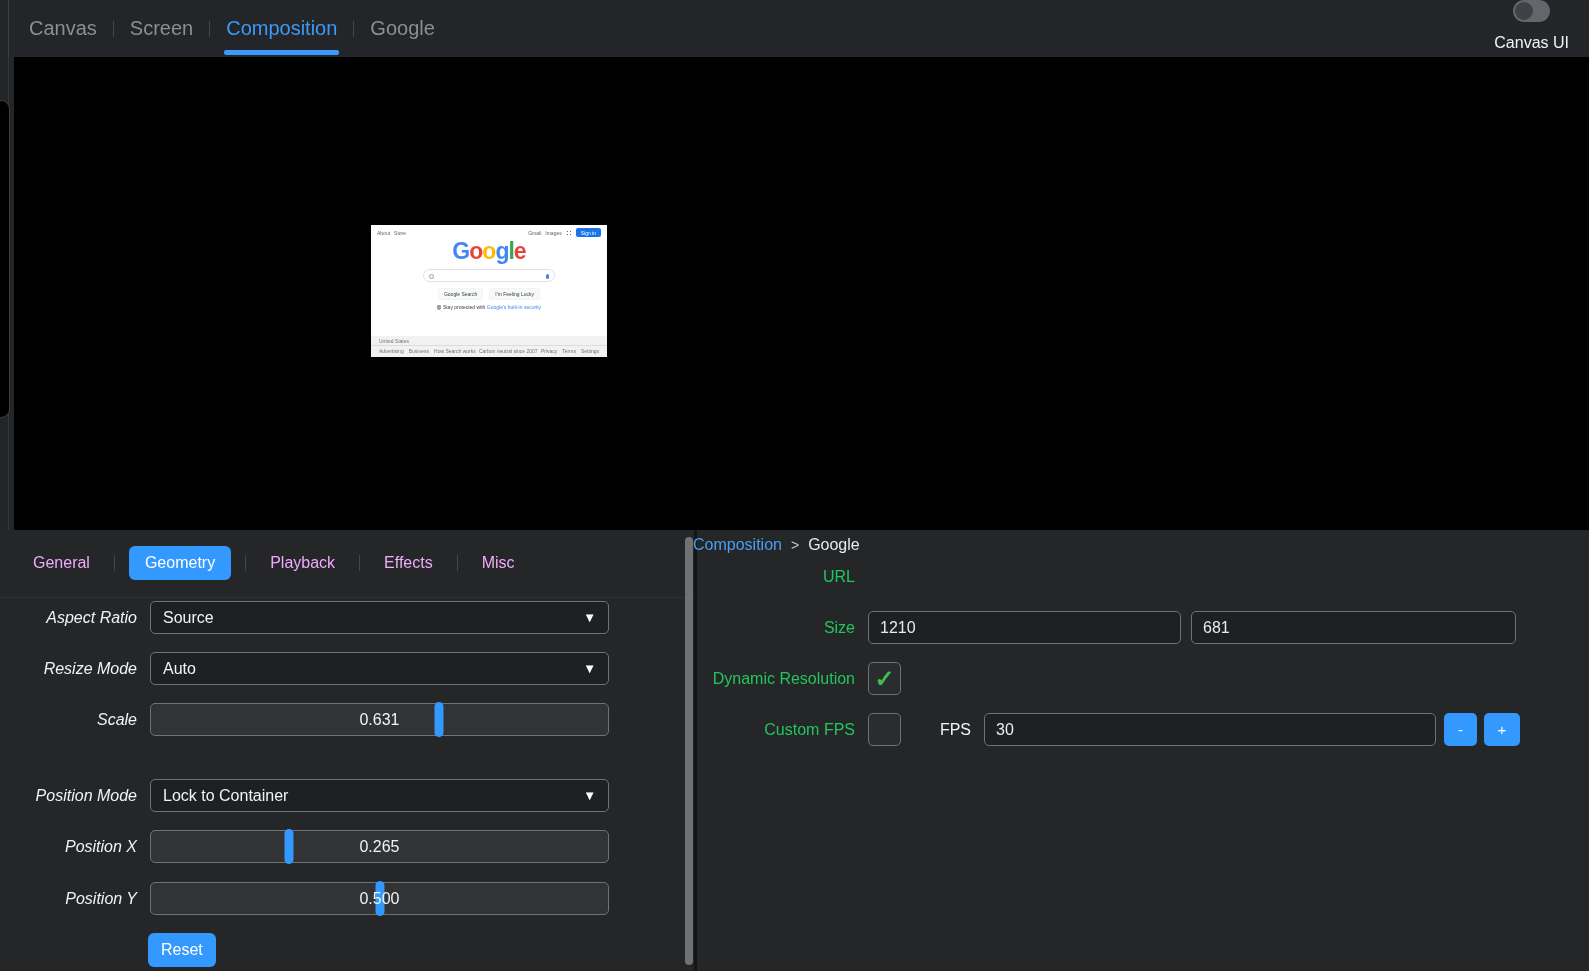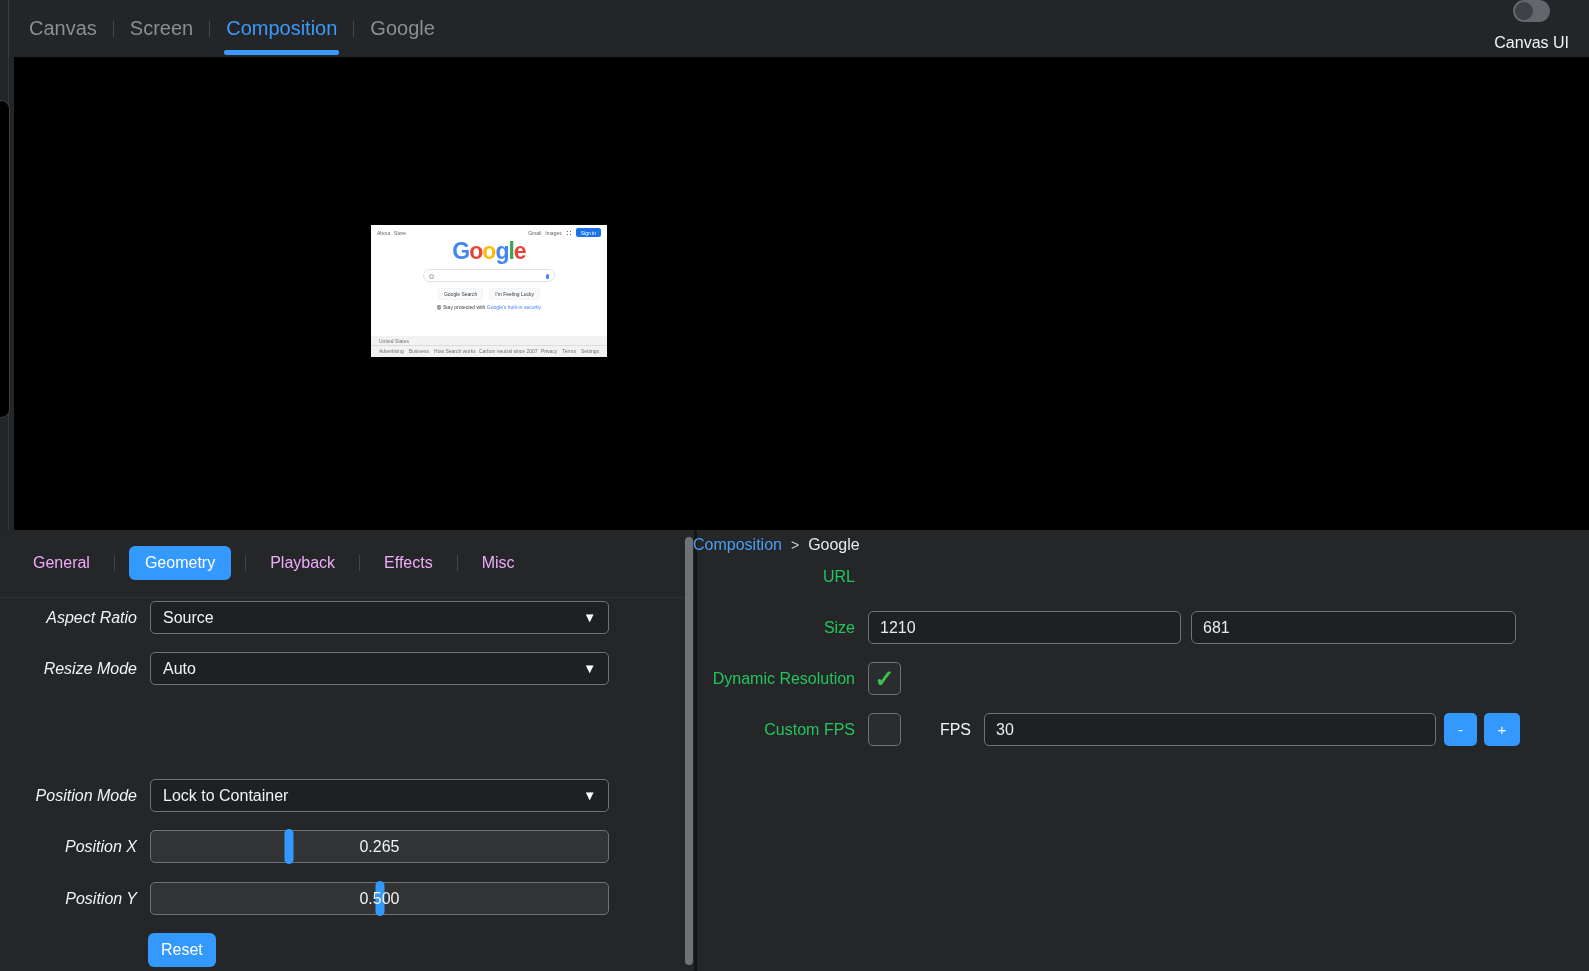--- a/index.html
+++ b/index.html
@@ -91,21 +91,21 @@
               align-items:center; }
   #breadcrumb .link { color:#4a9ff5; }
   #breadcrumb .sep { color:#c8cacc; font-size:14px; }
   #breadcrumb .cur { color:#e8eaed; }
   .rp-row { position:absolute; left:0; width:892px; height:33px; display:flex; align-items:center; }
   .rp-label { width:158px; text-align:right; font-size:16px; color:#22c55e; flex:none; }
   .txt-input { background:#1e2124; border:1px solid #6f7276; border-radius:5px; height:33px;
               color:#e8eaed; font-size:16px; font-family:inherit; padding:0 11px; margin-left:13px; }
   #url-input { width:648px; }
   #size-w-input { width:313px; }
-  #size-h-input { width:325px; margin-left:10px;border-radius:6px; }
+  #size-h-input { width:325px; margin-left:10px; }
   .checkbox { margin-left:13px; width:33px; height:33px; background:#2a2d30;
               border:1px solid #6f7276; border-radius:5px; display:flex; align-items:center;
               justify-content:center; }
   .checkbox .mark { color:#3fbf4f; font-size:24px; font-weight:bold; line-height:1; }
   #fps-label { width:58px; text-align:right; font-size:16px; color:#f1f3f4; margin-left:12px; flex:none; }
   #fps-input { width:452px; }
   .step-btn { width:33px; height:33px; border:none; border-radius:5px; background:#3399ff;
               color:#fff; font-size:15px; font-family:inherit; }
   #minus-btn { margin-left:8px; }
   #plus-btn { margin-left:7px; width:36px; }
@@ -208,20 +208,27 @@
   </div>
 
   <div class="lp-row" style="top:122px">
     <div class="lp-label">Resize Mode</div>
     <div class="lp-field dropdown">
       <span>Auto</span>
       <span class="caret">▼</span>
     </div>
   </div>
 
+  <div class="lp-row" style="top:173px">
+    <div class="lp-label">Scale</div>
+    <div class="lp-field sliderfield">
+      <div class="slider-value">0.631</div>
+      <div class="slider-handle" style="left: 63.1%;"></div>
+    </div>
+  </div>
 
   <div class="lp-row" style="top:249px">
     <div class="lp-label">Position Mode</div>
     <div class="lp-field dropdown">
       <span>Lock to Container</span>
       <span class="caret">▼</span>
     </div>
   </div>
 
   <div class="lp-row" style="top:300px">

